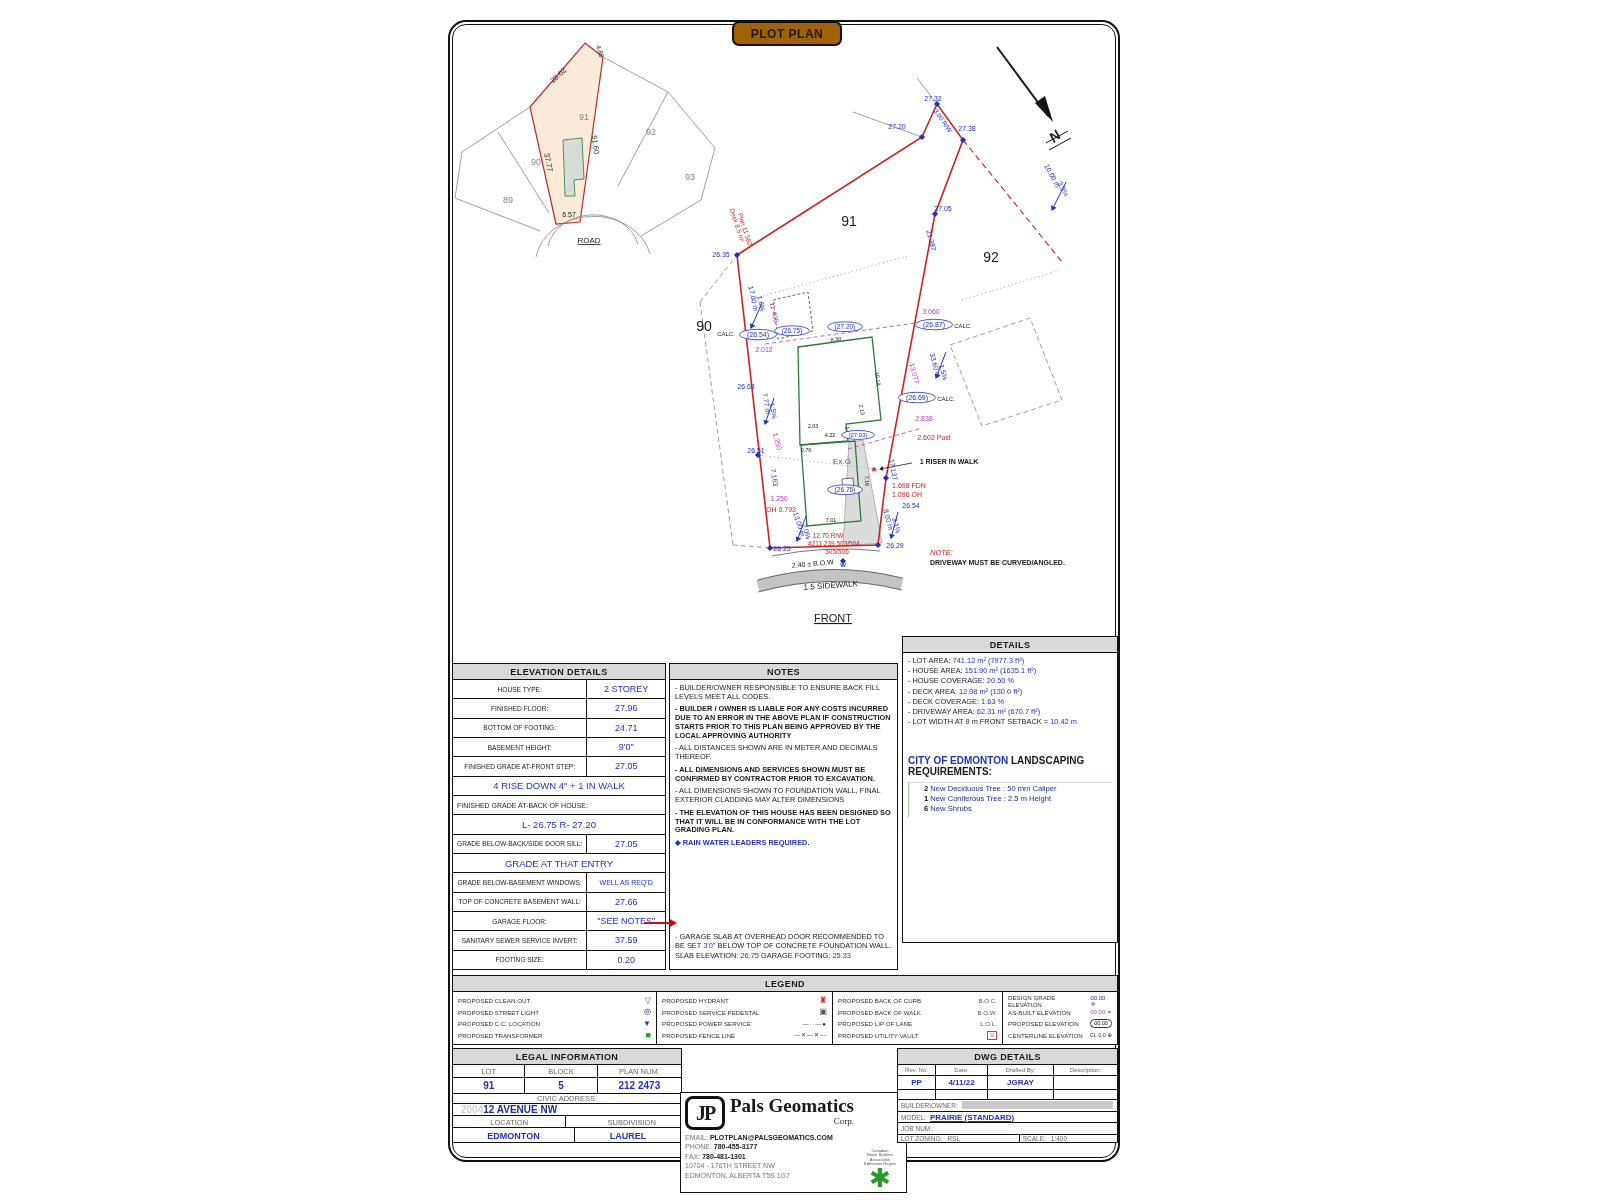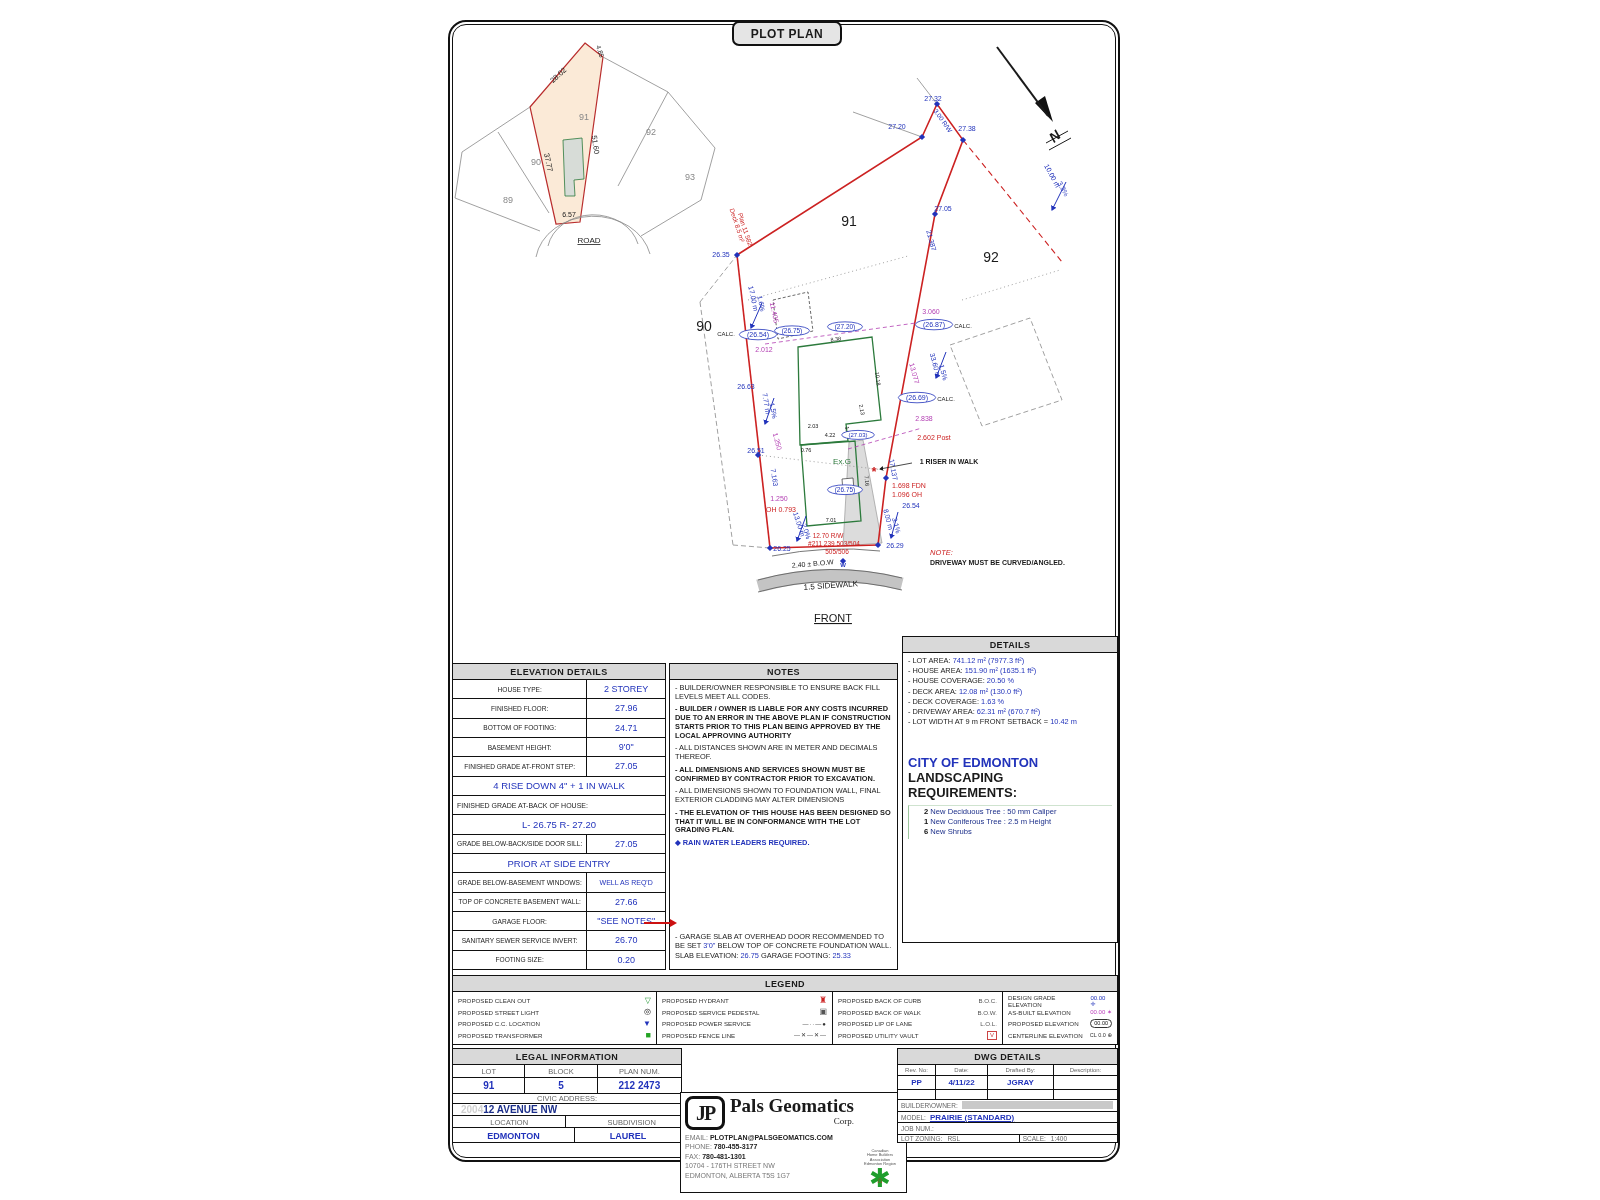--- a/index.html
+++ b/index.html
@@ -1,20 +1,20 @@
 <!DOCTYPE html>
 <html><head>
 <meta charset="utf-8">
 <style>
   html,body{margin:0;padding:0;background:#fff;}
   body{width:1600px;height:1200px;position:relative;font-family:"Liberation Sans",sans-serif;color:#1a1a1a;}
   .sheet{position:absolute;left:448px;top:20px;width:672px;height:1142px;}
   .sheet-border{position:absolute;inset:0;border:2.5px solid #111;border-radius:18px;}
   .sheet-border-inner{position:absolute;inset:4px;border:1px solid #111;border-radius:14px;}
-  .title-tab{position:absolute;left:284px;top:1px;width:106px;height:21px;background:#e5e5e5;border:2px solid #111;border-radius:7px;display:flex;align-items:center;justify-content:center;font-weight:bold;font-size:12px;letter-spacing:.5px;z-index:5;}
+  .title-tab{position:absolute;left:284px;top:1px;width:106px;height:21px;background:#a16207;border:2px solid #111;border-radius:7px;display:flex;align-items:center;justify-content:center;font-weight:bold;font-size:12px;letter-spacing:.5px;z-index:5;}
   #plan-svg{position:absolute;left:0;top:0;width:672px;height:643px;}
   .panel{position:absolute;border:1.6px solid #111;background:#fff;display:flex;flex-direction:column;}
   .panel-h{height:15px;background:#d9d9d9;border-bottom:1.4px solid #111;display:flex;align-items:center;justify-content:center;font-weight:bold;font-size:9px;letter-spacing:.4px;flex:none;}
   
   #elev-body{flex:1;display:flex;flex-direction:column;}
   .erow{flex:1;display:flex;border-bottom:1px solid #111;min-height:0;}
   .erow:last-child{border-bottom:none;}
   .elabel{width:61%;border-right:1px solid #111;display:flex;align-items:center;justify-content:center;font-size:6.6px;text-align:center;padding:0 2px;}
   .evalue{flex:1;display:flex;align-items:center;justify-content:center;font-size:9px;color:#2233bb;text-align:center;}
   .efull{flex:1;display:flex;align-items:center;justify-content:center;font-size:9.5px;color:#2233bb;text-align:center;}
@@ -23,21 +23,21 @@
   
   .tbody{flex:1;padding:4px 5px;display:flex;flex-direction:column;font-size:7.4px;line-height:1.18;overflow:hidden;}
   .note-p{margin:0 0 4px 0;}
   .note-p.push{margin-top:auto;margin-bottom:2px;}
   .b{font-weight:bold;}
   .blue{color:#2233bb;}
   .bluebold{color:#2233bb;font-weight:bold;}
   .navy{color:#1c2f8a;}
   .faded{color:#9a9a9a;opacity:.45;}
   .detail-line{margin:0 0 1.5px 0;}
-  .land-head{margin-top:26px;font-weight:bold;font-size:13px;}
+  .land-head{margin-top:26px;font-weight:bold;font-size:10px;}
   .land-box{margin-top:4px;border-left:1.5px solid #9ec79e;border-top:1px solid #cfe3cf;padding:2px 0 2px 4px;}
   .land-item{margin:0 0 1px 11px;color:#1c2f8a;font-size:7.6px;}
   .land-item .n{color:#111;font-weight:bold;}
   
   #legend.panel{flex-direction:column;}
   #legend-body{flex:1;display:grid;grid-template-columns:204px 176px 170px 1fr;}
   .lcol{border-right:1.2px solid #111;padding:3px 5px;display:flex;flex-direction:column;justify-content:space-between;}
   .lcol:last-child{border-right:none;}
   .lrow{display:flex;align-items:center;justify-content:space-between;font-size:6.2px;color:#333;height:11px;}
   .sym{font-size:8px;line-height:1;}
@@ -291,37 +291,37 @@
           <div class="efull label">FINISHED GRADE AT-BACK OF HOUSE:</div>
         </div>
         <div class="erow">
           <div class="efull blue">L- 26.75  R- 27.20</div>
         </div>
         <div class="erow">
           <div class="elabel">GRADE BELOW-BACK/SIDE DOOR SILL:</div>
           <div class="evalue">27.05</div>
         </div>
         <div class="erow">
-          <div class="efull blue">PRIOR AT SIDE ENTRY</div>
+          <div class="efull blue">GRADE AT THAT ENTRY</div>
         </div>
         <div class="erow">
           <div class="elabel">GRADE BELOW-BASEMENT WINDOWS:</div>
           <div class="evalue small">WELL AS REQ'D</div>
         </div>
         <div class="erow">
           <div class="elabel">TOP OF CONCRETE BASEMENT WALL:</div>
           <div class="evalue">27.66</div>
         </div>
         <div class="erow">
           <div class="elabel">GARAGE FLOOR:</div>
           <div class="evalue">"SEE NOTES"</div>
         </div>
         <div class="erow">
           <div class="elabel">SANITARY SEWER SERVICE INVERT:</div>
-          <div class="evalue">26.70</div>
+          <div class="evalue">37.59</div>
         </div>
         <div class="erow">
           <div class="elabel">FOOTING SIZE:</div>
           <div class="evalue">0.20</div>
         </div>
       </div>
   </div>
 
   <div class="panel" style="left:221px;top:643px;width:227px;height:305px;">
     <div class="panel-h">NOTES</div>

